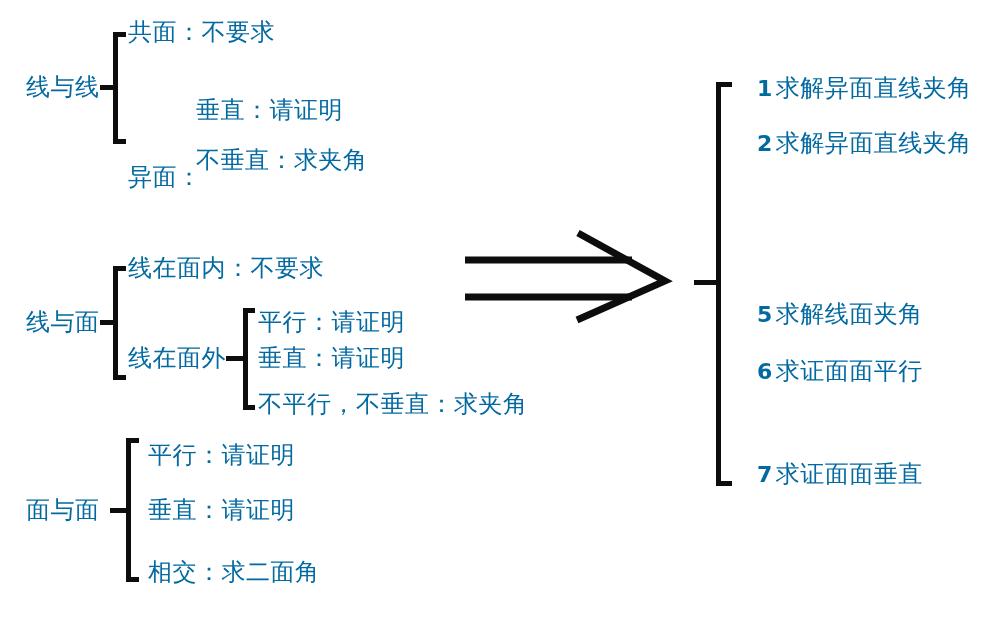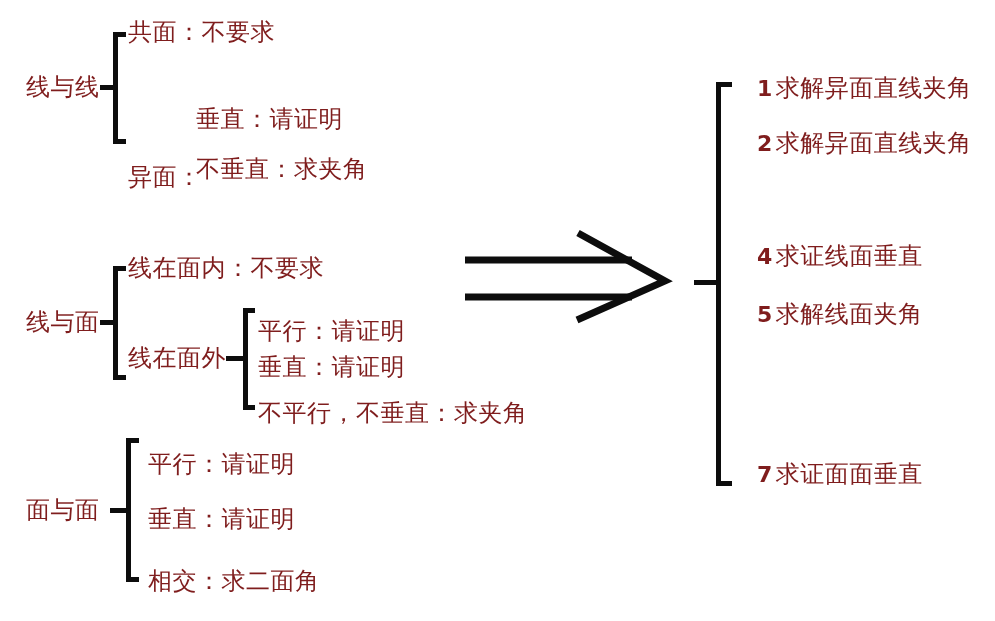--- a/index.html
+++ b/index.html
@@ -14,36 +14,35 @@
   #canvas {
     position: relative;
     width: 995px;
     height: 621px;
     background: #ffffff;
     overflow: hidden;
   }
   .txt {
     position: absolute;
     white-space: nowrap;
-    color: #7f1d1d;
+    color: #0369a1;
     font-family: "DejaVu Serif", "Liberation Serif", serif;
     font-weight: 400;
     line-height: 1;
     letter-spacing: 0.5px;
     transform: translateY(-50%);
   }
   .t-cat {
     font-size: 24px;
   }
   .t-node {
     font-size: 24px;
   }
   .t-leaf {
     font-size: 24px;
-    margin-top: 9px;
   }
   .t-list {
     font-size: 24px;
   }
   .t-list .num {
     font-family: "DejaVu Sans", "Liberation Sans", sans-serif;
     font-weight: 700;
     font-size: 22px;
     margin-right: 3px;
   }
@@ -131,27 +130,27 @@
 
   <div class="txt t-list" style="left:757px; top:88px;">
     <span class="num">1</span><span>求解异面直线夹角</span>
   </div>
 
   <div class="txt t-list" style="left:757px; top:143px;">
     <span class="num">2</span><span>求解异面直线夹角</span>
   </div>
 
 
-  <div class="txt t-list" style="left:757px; top:256px;">
-    <span class="num">4</span><span>求证线面垂直</span>
-  </div>
 
   <div class="txt t-list" style="left:757px; top:314px;">
     <span class="num">5</span><span>求解线面夹角</span>
   </div>
 
+  <div class="txt t-list" style="left:757px; top:371px;">
+    <span class="num">6</span><span>求证面面平行</span>
+  </div>
 
   <div class="txt t-list" style="left:757px; top:428px;margin-top:46px;">
     <span class="num">7</span><span>求证面面垂直</span>
   </div>
 
 
 </div>
 
 </body></html>

